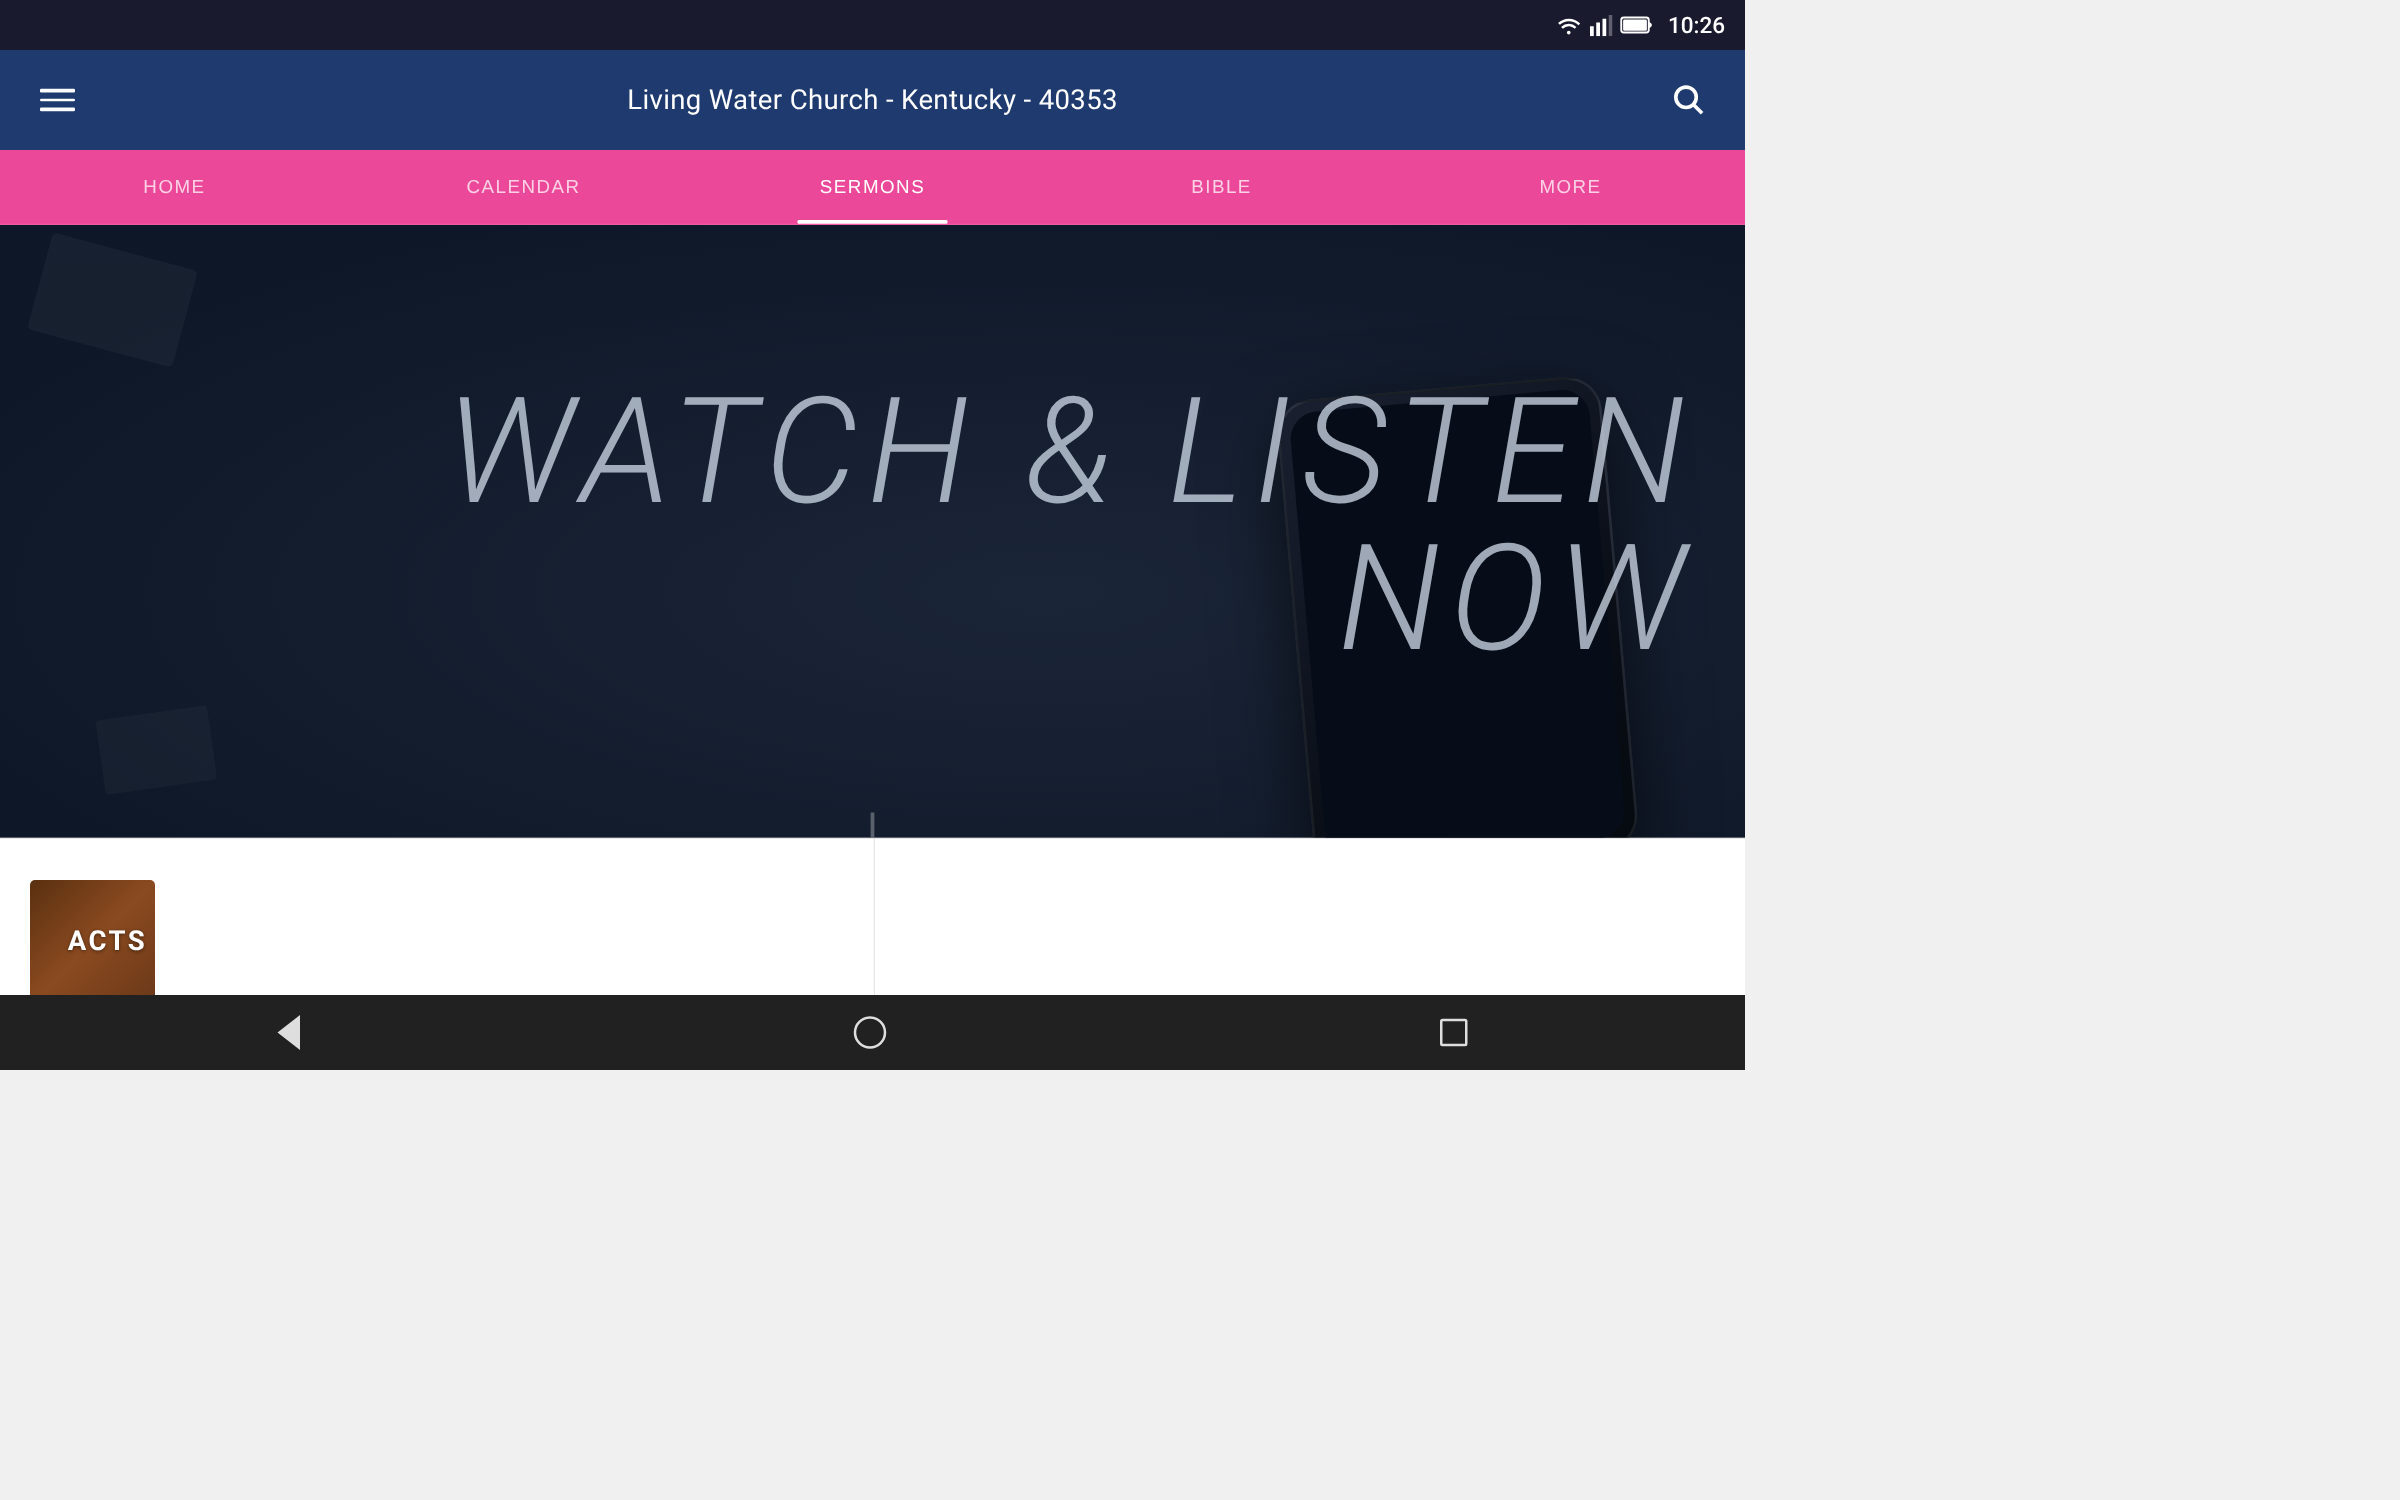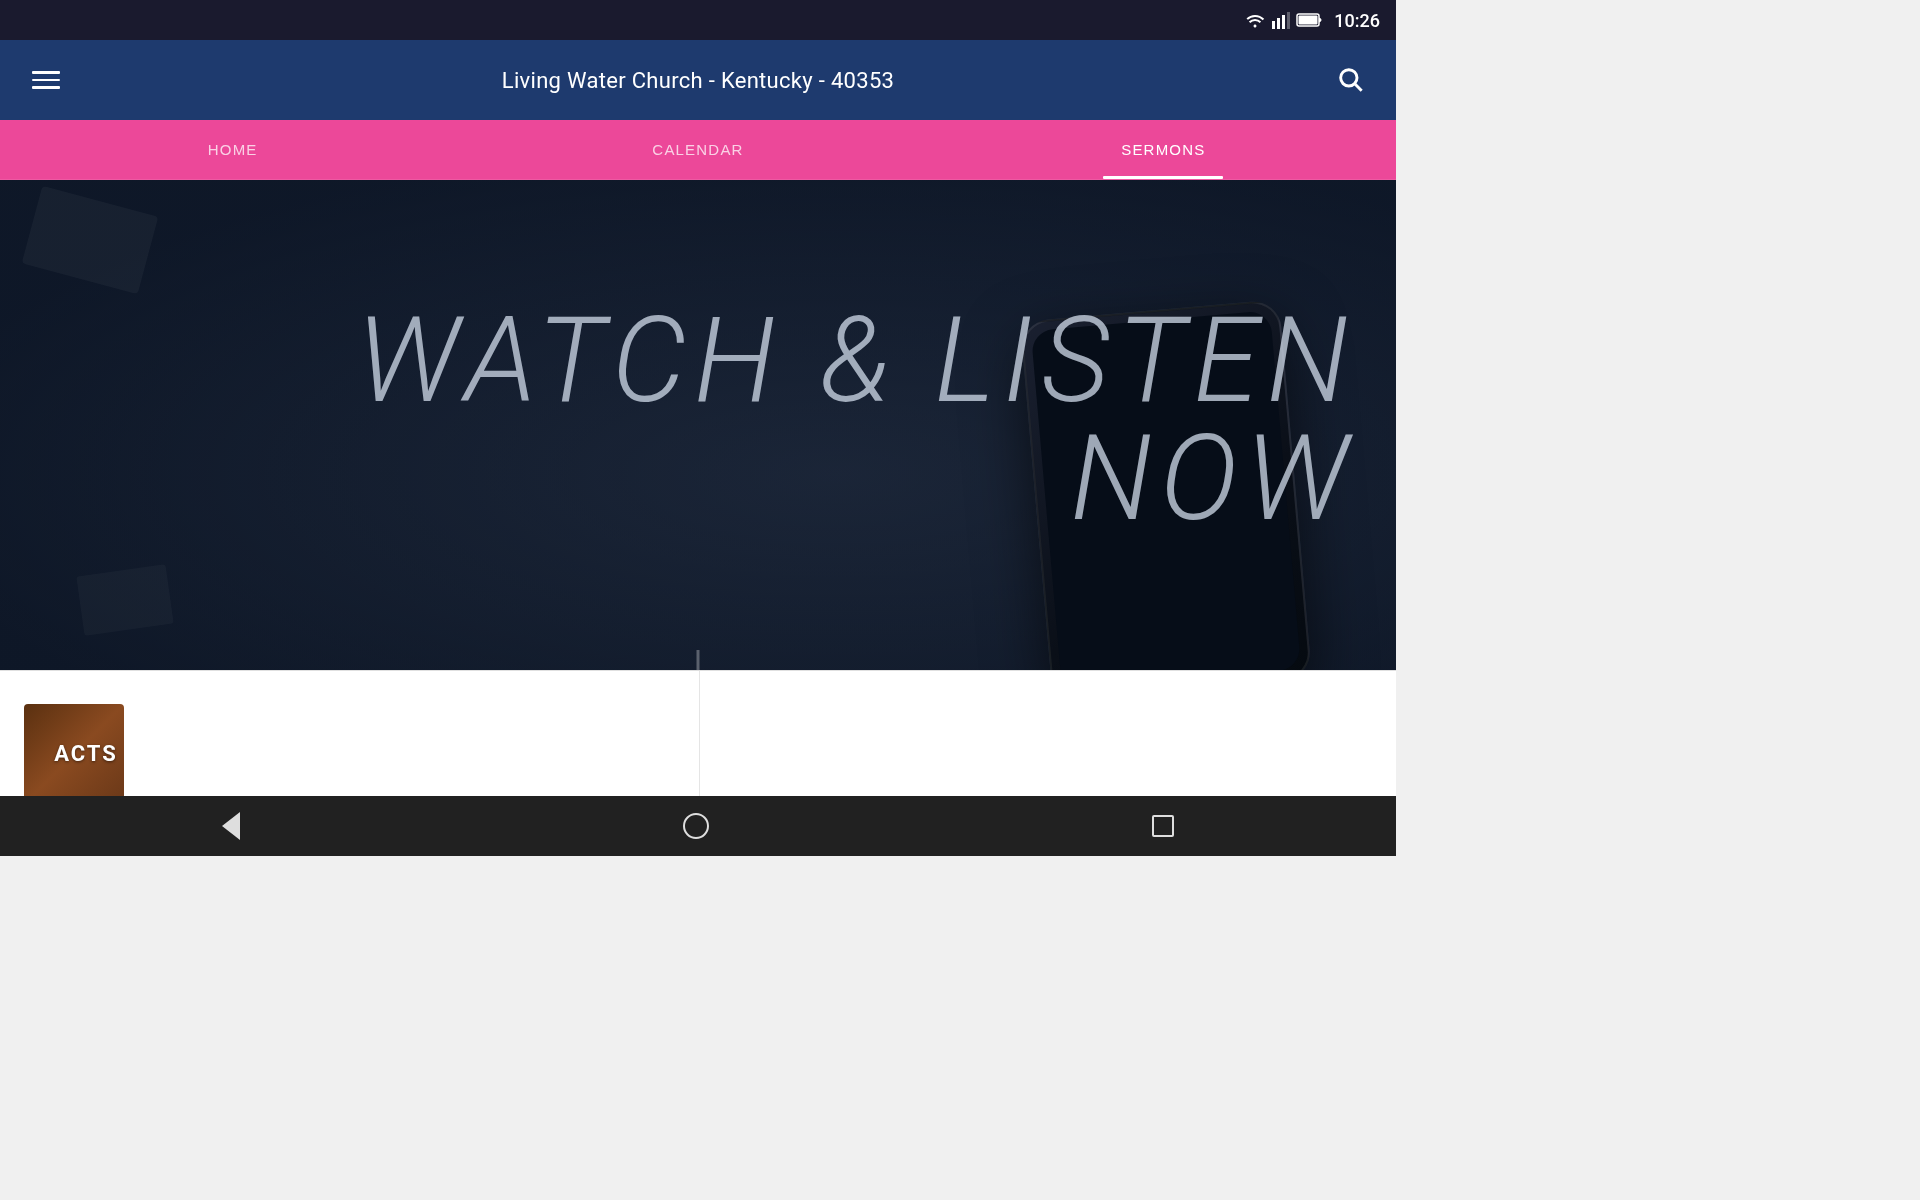--- a/index.html
+++ b/index.html
@@ -376,20 +376,26 @@
 
 <div class="nav-tabs">
   <button class="nav-tab">
     <span>HOME</span>
   </button>
   <button class="nav-tab">
     <span>CALENDAR</span>
   </button>
   <button class="nav-tab active">
     <span>SERMONS</span>
+  </button>
+  <button class="nav-tab">
+    <span>BIBLE</span>
+  </button>
+  <button class="nav-tab">
+    <span>MORE</span>
   </button>
 </div>
 
 <div class="hero-section">
   <div class="hero-bg"></div>
   <div class="bg-item-1"></div>
   <div class="bg-item-2"></div>
   <div class="phone-silhouette">
     <div class="phone-screen"></div>
   </div>

